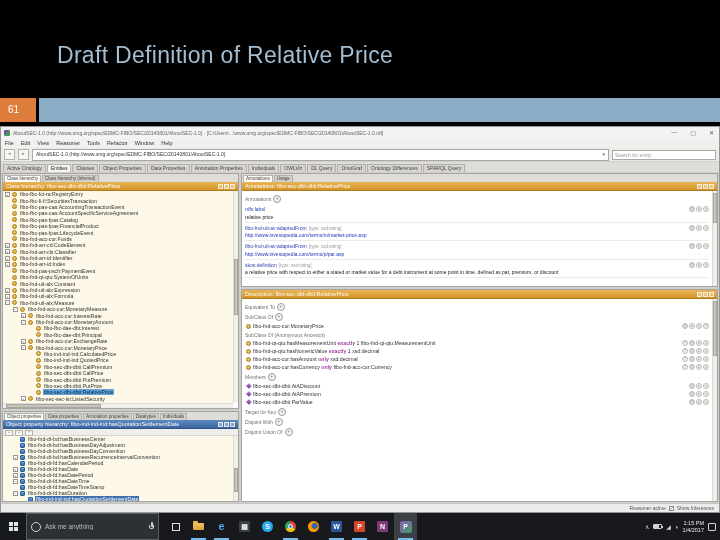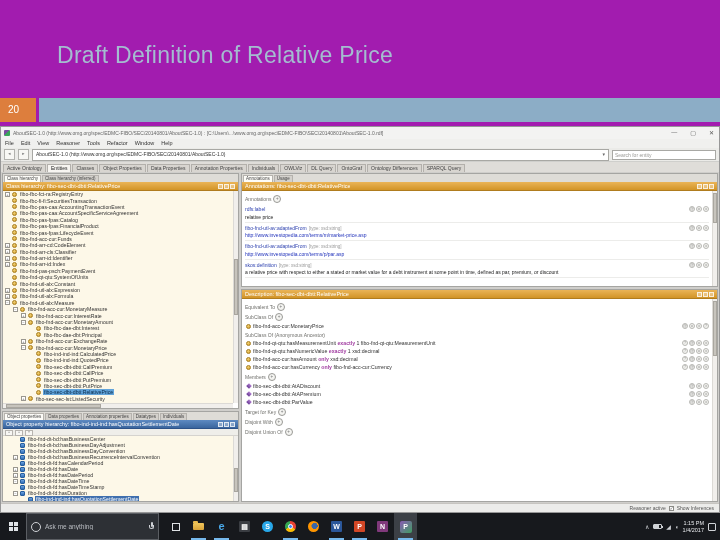--- a/index.html
+++ b/index.html
@@ -1,16 +1,16 @@
 <!DOCTYPE html>
 <html><head>
 <meta charset="utf-8">
 <style>
   html,body{margin:0;padding:0;background:#fff;}
-  .slide{position:relative;width:720px;height:540px;background:#a21caf;overflow:hidden;
+  .slide{position:relative;width:720px;height:540px;background:#000000;overflow:hidden;
          font-family:"Liberation Sans",sans-serif;}
   
   .slide-title{position:absolute;left:57px;top:42px;font-size:23px;color:#a4bdd0;letter-spacing:.3px;}
   .page-num{position:absolute;left:0;top:98px;width:36px;height:24px;background:#dd7e3d;color:#fff;
             font-size:10px;line-height:24px;padding-left:8px;box-sizing:border-box;}
   .accent-bar{position:absolute;left:39px;top:98px;width:681px;height:24px;background:#8cadc6;}
   
   .app{position:absolute;left:0;top:126px;width:720px;height:387px;background:#ececea;
        border:1px solid #979797;box-sizing:border-box;color:#333;}
   .titlebar{position:absolute;top:0;left:0;right:0;height:12px;background:#f3f3f2;border-bottom:1px solid #dcdcda;}
@@ -141,21 +141,21 @@
            background:linear-gradient(to right,#cfd2d6 70%,transparent 70%);box-sizing:border-box;}
   .battery::after{content:"";position:absolute;right:-2px;top:1px;width:1px;height:2px;background:#cfd2d6;}
   .clock{text-align:right;font-size:5.5px;line-height:6.5px;color:#e8eaed;}
   .action-center{width:8px;height:8px;border:1px solid #cfd2d6;border-radius:1px;box-sizing:border-box;}
 </style>
 </head>
 <body>
 
 <div class="slide">
   <div class="slide-title">Draft Definition of Relative Price</div>
-  <div class="page-num">20</div>
+  <div class="page-num">61</div>
   <div class="accent-bar"></div>
 
   <div class="app">
     <div class="titlebar">
       <span class="app-logo"></span>
       <span class="title-text">AboutSEC-1.0 (http://www.omg.org/spec/EDMC-FIBO/SEC/20140801/AboutSEC-1.0) : [C:\Users\...\www.omg.org\spec\EDMC-FIBO\SEC\20140801\AboutSEC-1.0.rdf]</span>
       <span class="win-controls">
         <span class="wc">—</span>
         <span class="wc">▢</span>
         <span class="wc">✕</span>

